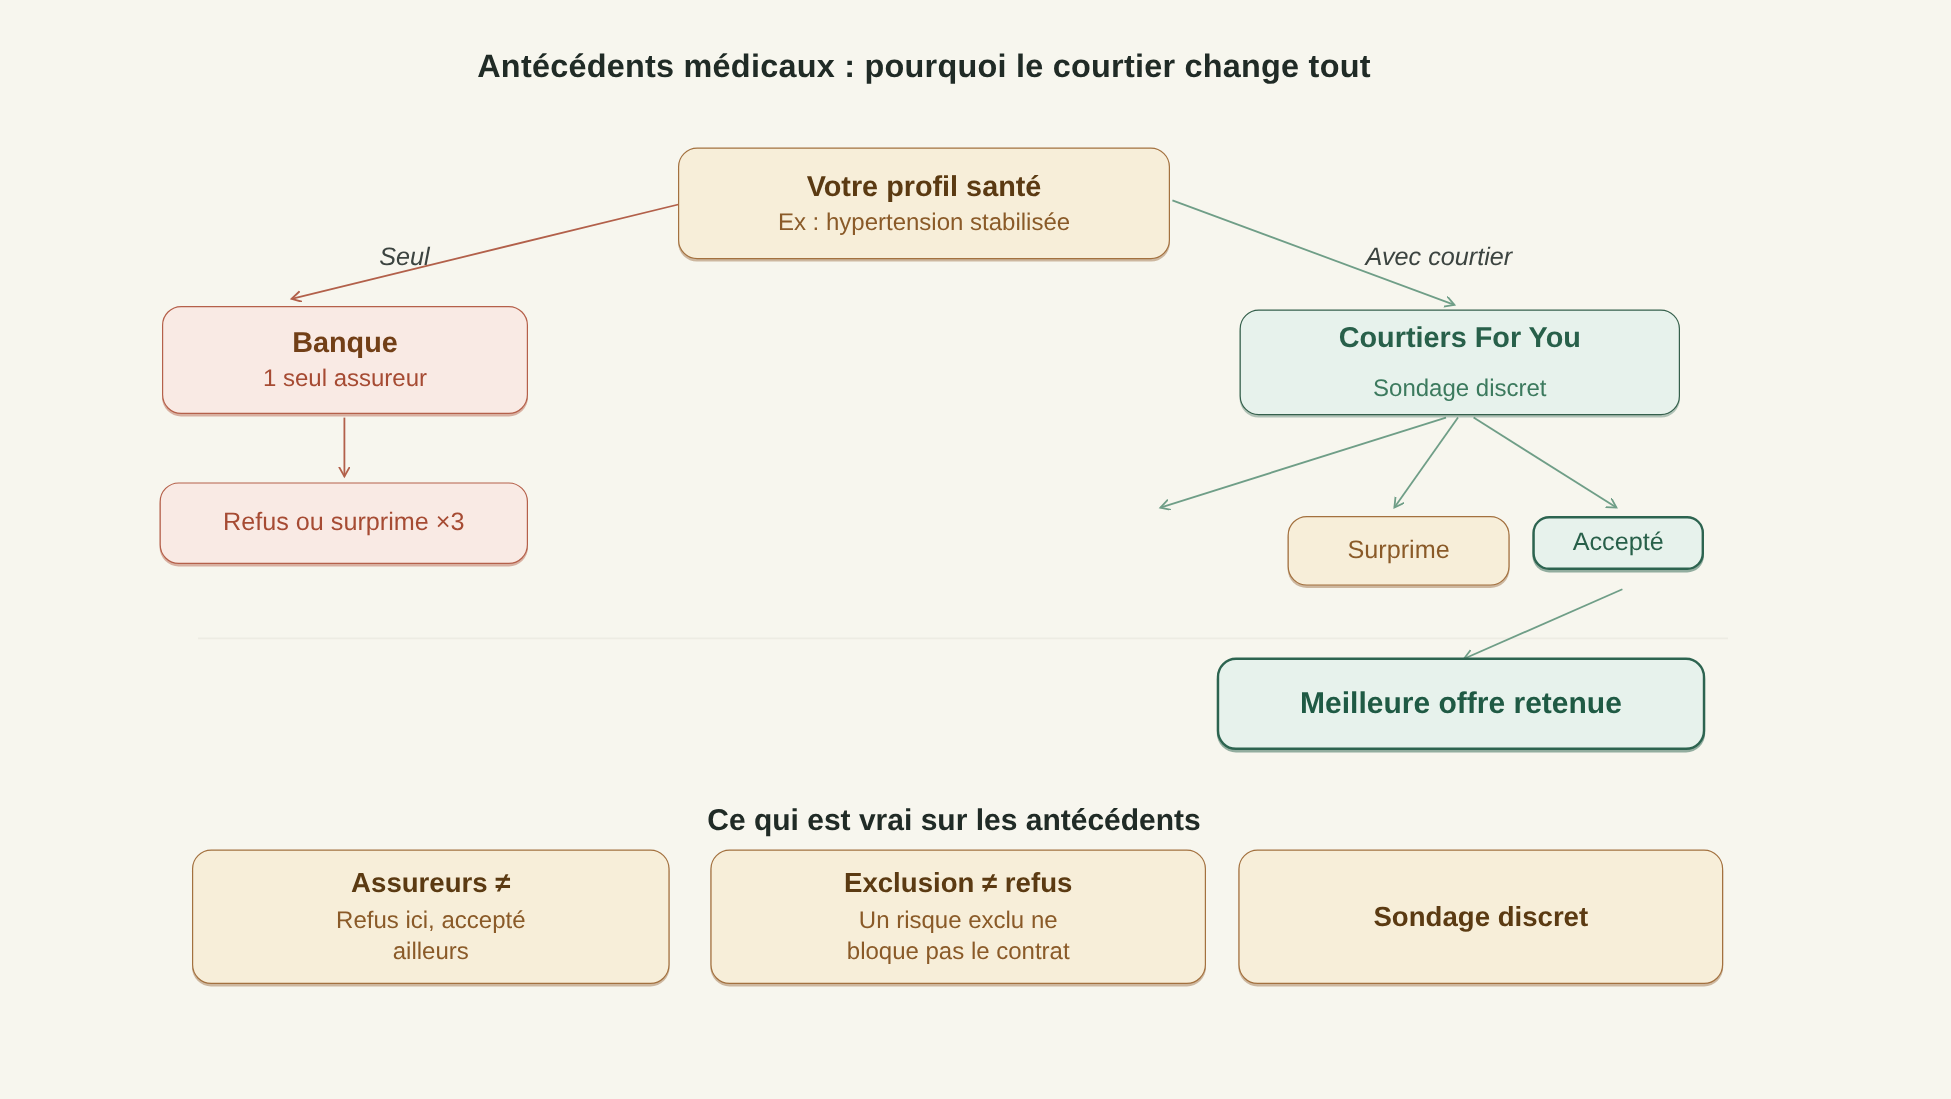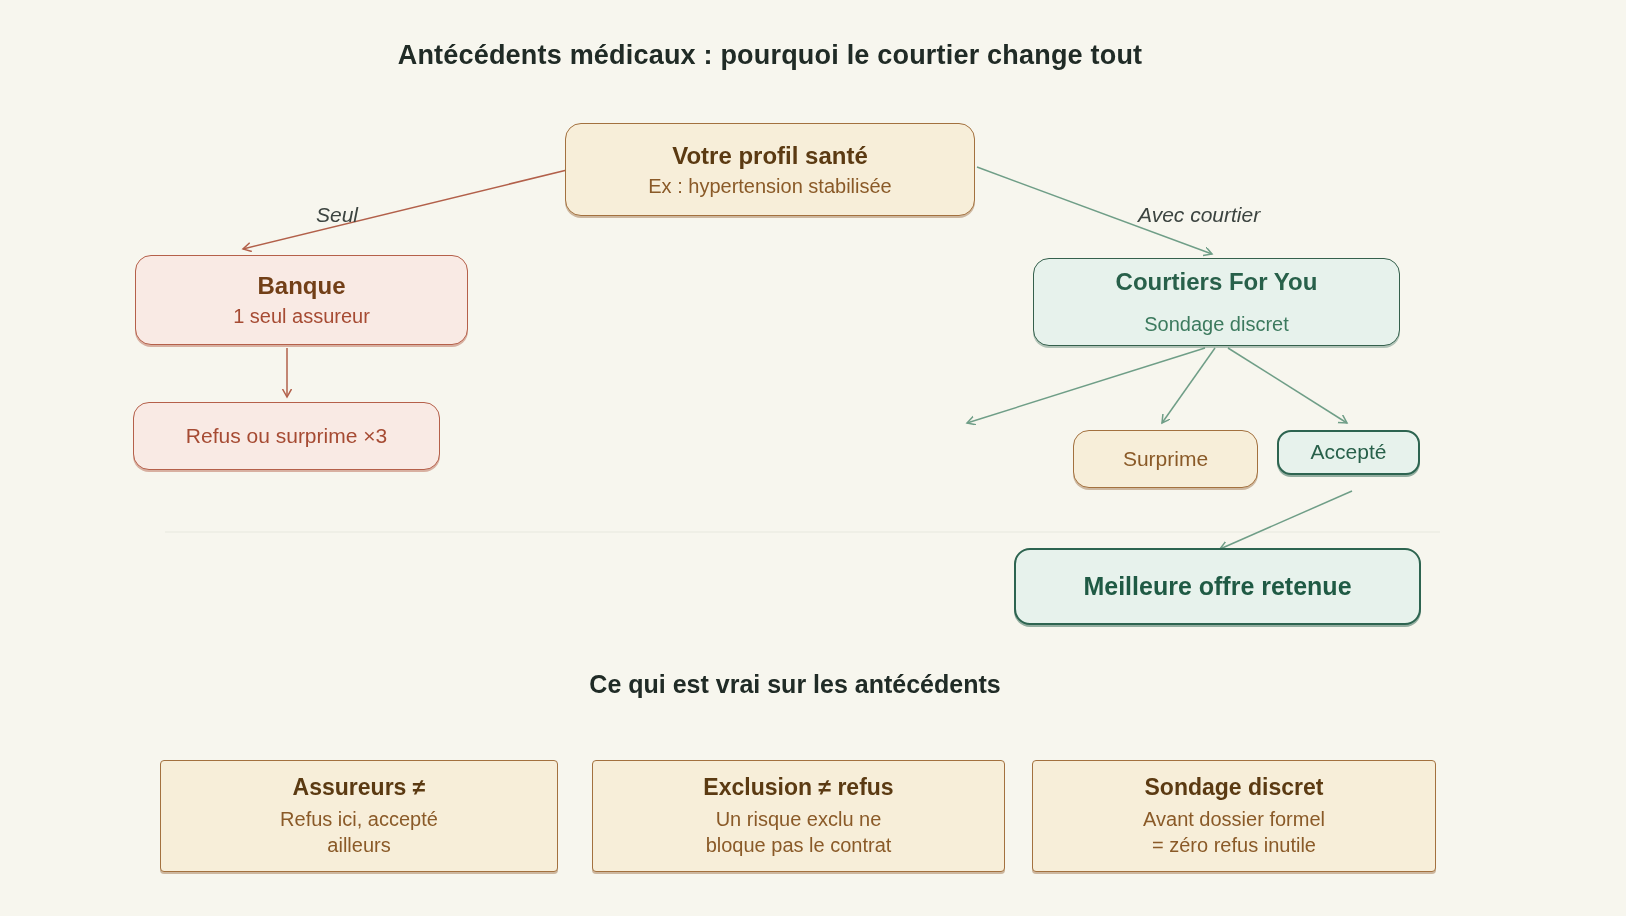--- a/index.html
+++ b/index.html
@@ -26,21 +26,21 @@
   .node .s{font-size:20px;margin-top:3px;}
   .cream{background:var(--cream_fill);border:1.5px solid var(--cream_border);box-shadow:0 2px 0 rgba(154,107,63,.45);}
   .pink{background:var(--pink_fill);border:1.5px solid var(--pink_border);box-shadow:0 2px 0 rgba(178,90,67,.45);}
   .mint{background:var(--mint_fill);border:1.3px solid var(--mint_border);box-shadow:0 2px 0 rgba(45,100,80,.35);}
   .mint-strong{background:var(--mint_fill);border:2px solid var(--mint_strong_border);box-shadow:0 2px 0 rgba(45,100,80,.5);}
 
   .n-profil{left:565px;top:123px;width:410px;height:93px;}
   .n-profil .t{color:var(--brown_dark);}
   .n-profil .s{color:var(--brown_mid);}
 
-  .n-banque{left:135px;top:255px;width:333px;height:90px;}
+  .n-banque{left:135px;top:255px;width:305px;height:90px;}
   .n-banque .t{color:var(--brown_title);}
   .n-banque .s{color:var(--rust_text);}
 
   .n-banque-out{left:133px;top:402px;width:307px;height:68px;font-size:21px;color:var(--rust_text);}
 
   .n-courtiers{left:1033px;top:258px;width:367px;height:88px;gap:12px;}
   .n-courtiers .t{color:var(--green_dark);}
   .n-courtiers .s{color:var(--green_mid);}
 
   .n-refus{left:870px;top:430px;width:183px;height:58px;font-size:21px;color:var(--rust_text);}
@@ -49,21 +49,21 @@
 
   .n-final{left:1014px;top:548px;width:407px;height:77px;font-size:25px;font-weight:bold;color:var(--green_darker);}
 
   .edge-label{
     position:absolute;font-size:21px;color:var(--label_gray);white-space:nowrap;font-style:italic;
   }
   .lbl-seul{left:316px;top:203px;}
   .lbl-courtier{left:1138px;top:203px;}
 
   .card{
-    position:absolute;top:760px;height:112px;border-radius:4px;box-sizing:border-box;
+    position:absolute;top:708px;height:112px;border-radius:16px;box-sizing:border-box;
     display:flex;flex-direction:column;align-items:center;justify-content:center;
     text-align:center;
   }
   .card .ct{font-weight:bold;font-size:23px;color:var(--brown_dark);}
   .card .cb{font-size:20px;color:var(--brown_mid);margin-top:5px;line-height:1.3;white-space:pre-line;}
   .card1{left:160px;width:398px;}
   .card2{left:592px;width:413px;}
   .card3{left:1032px;width:404px;}
 
   svg.overlay{position:absolute;left:0;top:0;pointer-events:none;}
@@ -129,17 +129,15 @@
     <div class="cb">Refus ici, accepté
 ailleurs</div>
   </div>
   <div class="card cream card2">
     <div class="ct">Exclusion ≠ refus</div>
     <div class="cb">Un risque exclu ne
 bloque pas le contrat</div>
   </div>
   <div class="card cream card3">
     <div class="ct">Sondage discret</div>
-    <div class="cb">Avant dossier formel
-= zéro refus inutile</div>
   </div>
 
 </div>
 
 </body></html>

